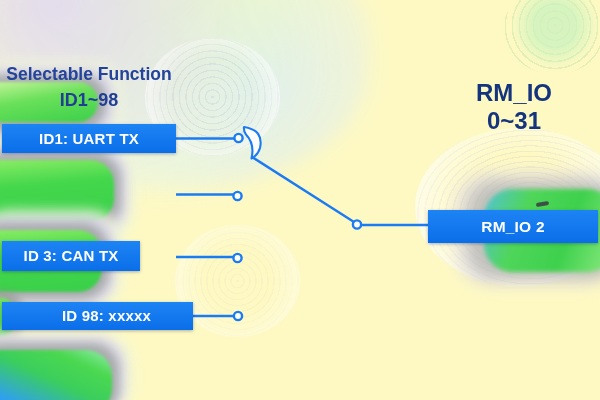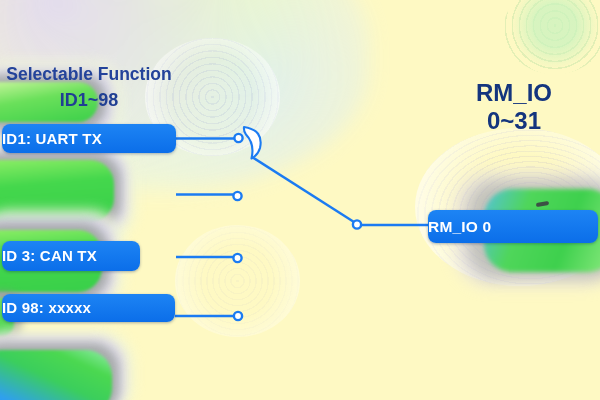--- a/index.html
+++ b/index.html
@@ -72,28 +72,28 @@
   
   .s6.lav  {left:455px;top:173px;width:164px;height:112px;border-radius:34px;filter:blur(8px);opacity:.55;}
   .s6.gray {left:468px;top:181px;width:152px;height:98px;border-radius:30px;filter:blur(7px);opacity:.4;}
   .s6.green{left:484px;top:189px;width:132px;height:83px;border-radius:28px;filter:blur(2px);
     background:linear-gradient(110deg,#54c2d8 0%,#4fd65a 30%,#3ed04d 62%,#90ec82 100%);}
 
   
   svg.wires{position:absolute;left:0;top:0;z-index:3;}
 
   
-  .node{position:absolute;z-index:4;border-radius:8px;color:#fff;text-align:left;
+  .node{position:absolute;z-index:4;border-radius:0;color:#fff;text-align:center;
     background:linear-gradient(180deg,#1d84f4,#0b6ee9);
     box-shadow:0 1px 3px rgba(15,40,90,.35);
     font-size:15px;font-weight:600;letter-spacing:.2px;}
   .n1{left:2px;top:124px;width:174px;height:29px;line-height:29px;}
   .n2{left:2px;top:180px;width:174px;height:29px;line-height:29px;}
   .n3{left:2px;top:241px;width:138px;height:30px;line-height:30px;}
-  .n4{left:2px;top:294px;width:173px;height:28px;line-height:28px;}
+  .n4{left:2px;top:302px;width:173px;height:28px;line-height:28px;padding-left:18px;}
   .n5{left:428px;top:210px;width:170px;height:33px;line-height:33px;font-size:15.5px;}
 
   
   .ttl{position:absolute;z-index:5;font-weight:bold;color:#24439a;text-align:center;}
   .t1{left:-2px;top:64px;width:182px;font-size:17.5px;}
   .t2{left:-2px;top:90px;width:182px;font-size:18px;color:#203f93;}
   .t3{left:452px;top:79px;width:124px;font-size:24px;color:#14357e;text-align:center;}
 
   .stray{position:absolute;left:536px;top:202px;width:13px;height:4px;border-radius:2px;
     background:#3a3a42;transform:rotate(-10deg);opacity:.85;z-index:5;}
@@ -155,16 +155,16 @@
     </g>
   </svg>
 
   <div class="ttl t1">Selectable Function</div>
   <div class="ttl t2">ID1~98</div>
   <div class="ttl t3">RM_IO 0~31</div>
 
   <div class="node n1">ID1: UART TX</div>
   <div class="node n3">ID 3: CAN TX</div>
   <div class="node n4">ID 98: xxxxx</div>
-  <div class="node n5">RM_IO 0</div>
+  <div class="node n5">RM_IO 2</div>
 
   <div class="stray"></div>
 </div>
 
 </body></html>

